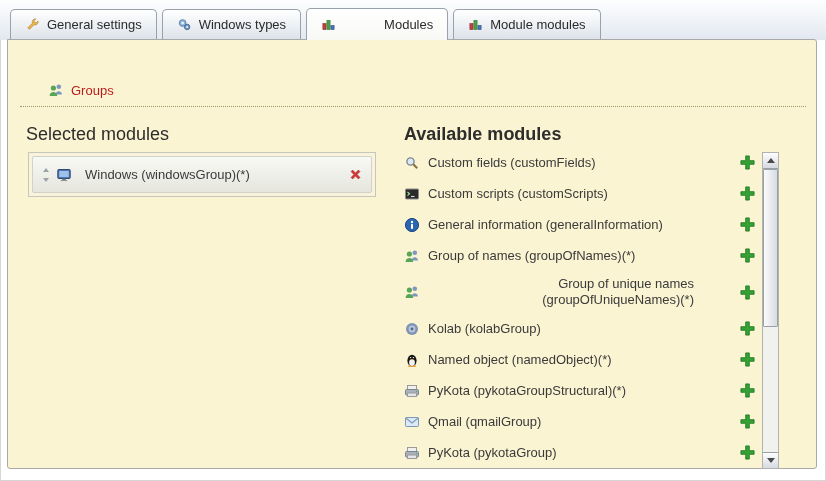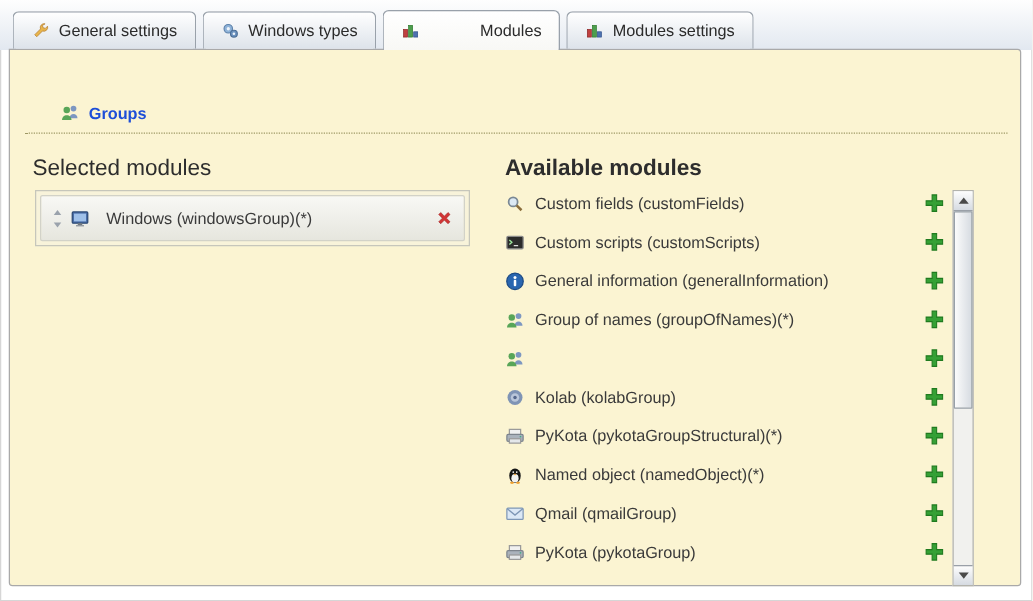--- a/index.html
+++ b/index.html
@@ -17,21 +17,21 @@
     border:1px solid #99a1aa;border-bottom:none;border-radius:5px 5px 0 0;
     background:linear-gradient(#ffffff,#dde3ea);font-size:13px;color:#2b2b2b;
     cursor:pointer;box-sizing:border-box;}
   .tab.active{background:linear-gradient(#ffffff,#f8f8f5);height:32px;margin-top:-1px;gap:48px;}
   .ticon{display:flex;align-items:center;}
   
   .panel{position:absolute;left:7px;top:39px;width:810px;height:430px;
     background:#fbf4d2;border:1px solid #a9a9a9;border-radius:0 3px 3px 3px;
     box-sizing:border-box;z-index:1;}
   .section-header{position:absolute;left:40px;top:42px;display:flex;align-items:center;gap:7px;}
-  .section-title{font-size:13px;font-weight:bold;color:#1d4ed8;}
+  .section-title{font-size:13px;font-weight:normal;color:#b91c1c;}
   .divider{position:absolute;left:12px;right:10px;top:66px;border-top:1px dotted #9d9764;}
   .col-head{position:absolute;top:84px;font-size:18px;color:#2d2d2d;}
   .selected-head{left:18px;}
   .available-head{left:396px;font-weight:bold;}
   
   .selected-box{position:absolute;left:20px;top:112px;width:348px;height:45px;
     background:#f8f3da;border:1px solid #c6c6bb;padding:3px;box-sizing:border-box;}
   .selected-row{height:37px;display:flex;align-items:center;gap:5px;padding:0 8px;
     background:linear-gradient(#f8f8f5,#e6e6de);border:1px solid #d2d2c8;
     border-radius:2px;box-sizing:border-box;}
@@ -97,21 +97,21 @@
       <span>Modules</span>
     </div>
     <div class="tab">
       <span class="ticon">
         <svg width="15" height="15" viewBox="0 0 16 16">
             <rect x="2" y="7" width="3.4" height="6.5" fill="#c04040" stroke="#8c2626" stroke-width="0.6"></rect>
             <rect x="6.3" y="3.5" width="3.4" height="10" fill="#4d9e4d" stroke="#2f7a2f" stroke-width="0.6"></rect>
             <rect x="10.6" y="9" width="3.4" height="4.5" fill="#4d72b0" stroke="#30508c" stroke-width="0.6"></rect>
           </svg>
       </span>
-      <span>Modules settings</span>
+      <span>Module modules</span>
     </div>
   </div>
 
   <div class="panel">
     <div class="section-header">
       <span class="ticon">
         <svg width="16" height="16" viewBox="0 0 16 16">
             <circle cx="10.8" cy="4.8" r="2.3" fill="#7d97c1"></circle>
             <path d="M7.6 12.6c0-2 1.4-3.4 3.2-3.4s3.2 1.4 3.2 3.4z" fill="#7d97c1"></path>
             <circle cx="5.4" cy="6" r="2.6" fill="#58a558"></circle>
@@ -218,53 +218,37 @@
 
       <div class="module-row">
         <span class="micon">
           <svg width="16" height="16" viewBox="0 0 16 16">
               <circle cx="10.8" cy="4.8" r="2.3" fill="#7d97c1"></circle>
               <path d="M7.6 12.6c0-2 1.4-3.4 3.2-3.4s3.2 1.4 3.2 3.4z" fill="#7d97c1"></path>
               <circle cx="5.4" cy="6" r="2.6" fill="#58a558"></circle>
               <path d="M1.6 14c0-2.3 1.7-3.9 3.8-3.9s3.8 1.6 3.8 3.9z" fill="#58a558"></path>
             </svg>
         </span>
+        <span class="mlabel">Group of unique names (groupOfUniqueNames)(*)</span>
         <span class="add">
           <svg width="17" height="17" viewBox="0 0 16 16">
               <path d="M6.3 1.8h3.4v4.5h4.5v3.4H9.7v4.5H6.3V9.7H1.8V6.3h4.5z" fill="#35a035" stroke="#1f7a1f" stroke-width="0.8"></path>
             </svg>
         </span>
       </div>
 
       <div class="module-row">
         <span class="micon">
           <svg width="16" height="16" viewBox="0 0 16 16">
               <circle cx="8" cy="8" r="6" fill="#7f94b5"></circle>
               <circle cx="8" cy="8" r="3.4" fill="#b9c6da"></circle>
               <circle cx="8" cy="8" r="1.4" fill="#55688c"></circle>
             </svg>
         </span>
         <span class="mlabel">Kolab (kolabGroup)</span>
-        <span class="add">
-          <svg width="17" height="17" viewBox="0 0 16 16">
-              <path d="M6.3 1.8h3.4v4.5h4.5v3.4H9.7v4.5H6.3V9.7H1.8V6.3h4.5z" fill="#35a035" stroke="#1f7a1f" stroke-width="0.8"></path>
-            </svg>
-        </span>
-      </div>
-
-      <div class="module-row">
-        <span class="micon">
-          <svg width="16" height="16" viewBox="0 0 16 16">
-              <rect x="3.5" y="2.5" width="9" height="4.5" fill="#f0f0f0" stroke="#9a9a9a"></rect>
-              <rect x="1.5" y="6.5" width="13" height="5.5" rx="1" fill="#aab2bc" stroke="#7d848d"></rect>
-              <rect x="3.5" y="10" width="9" height="3.5" fill="#e4e7ea" stroke="#9a9a9a"></rect>
-              <circle cx="12.4" cy="8.2" r="0.7" fill="#44aa88"></circle>
-            </svg>
-        </span>
-        <span class="mlabel">PyKota (pykotaGroupStructural)(*)</span>
         <span class="add">
           <svg width="17" height="17" viewBox="0 0 16 16">
               <path d="M6.3 1.8h3.4v4.5h4.5v3.4H9.7v4.5H6.3V9.7H1.8V6.3h4.5z" fill="#35a035" stroke="#1f7a1f" stroke-width="0.8"></path>
             </svg>
         </span>
       </div>
 
       <div class="module-row">
         <span class="micon">
           <svg width="16" height="16" viewBox="0 0 16 16">
@@ -281,41 +265,58 @@
         <span class="add">
           <svg width="17" height="17" viewBox="0 0 16 16">
               <path d="M6.3 1.8h3.4v4.5h4.5v3.4H9.7v4.5H6.3V9.7H1.8V6.3h4.5z" fill="#35a035" stroke="#1f7a1f" stroke-width="0.8"></path>
             </svg>
         </span>
       </div>
 
       <div class="module-row">
         <span class="micon">
           <svg width="16" height="16" viewBox="0 0 16 16">
-              <rect x="1.5" y="3.5" width="13" height="9" rx="0.8" fill="#dbe8f6" stroke="#7e97b6"></rect>
-              <path d="M1.8 4l6.2 5 6.2-5" fill="none" stroke="#7e97b6" stroke-width="1.1"></path>
-            </svg>
-        </span>
-        <span class="mlabel">Qmail (qmailGroup)</span>
-        <span class="add">
-          <svg width="17" height="17" viewBox="0 0 16 16">
-              <path d="M6.3 1.8h3.4v4.5h4.5v3.4H9.7v4.5H6.3V9.7H1.8V6.3h4.5z" fill="#35a035" stroke="#1f7a1f" stroke-width="0.8"></path>
-            </svg>
-        </span>
-      </div>
-
-      <div class="module-row">
-        <span class="micon">
-          <svg width="16" height="16" viewBox="0 0 16 16">
               <rect x="3.5" y="2.5" width="9" height="4.5" fill="#f0f0f0" stroke="#9a9a9a"></rect>
               <rect x="1.5" y="6.5" width="13" height="5.5" rx="1" fill="#aab2bc" stroke="#7d848d"></rect>
               <rect x="3.5" y="10" width="9" height="3.5" fill="#e4e7ea" stroke="#9a9a9a"></rect>
               <circle cx="12.4" cy="8.2" r="0.7" fill="#44aa88"></circle>
             </svg>
         </span>
+        <span class="mlabel">PyKota (pykotaGroupStructural)(*)</span>
+        <span class="add">
+          <svg width="17" height="17" viewBox="0 0 16 16">
+              <path d="M6.3 1.8h3.4v4.5h4.5v3.4H9.7v4.5H6.3V9.7H1.8V6.3h4.5z" fill="#35a035" stroke="#1f7a1f" stroke-width="0.8"></path>
+            </svg>
+        </span>
+      </div>
+
+      <div class="module-row">
+        <span class="micon">
+          <svg width="16" height="16" viewBox="0 0 16 16">
+              <rect x="1.5" y="3.5" width="13" height="9" rx="0.8" fill="#dbe8f6" stroke="#7e97b6"></rect>
+              <path d="M1.8 4l6.2 5 6.2-5" fill="none" stroke="#7e97b6" stroke-width="1.1"></path>
+            </svg>
+        </span>
+        <span class="mlabel">Qmail (qmailGroup)</span>
+        <span class="add">
+          <svg width="17" height="17" viewBox="0 0 16 16">
+              <path d="M6.3 1.8h3.4v4.5h4.5v3.4H9.7v4.5H6.3V9.7H1.8V6.3h4.5z" fill="#35a035" stroke="#1f7a1f" stroke-width="0.8"></path>
+            </svg>
+        </span>
+      </div>
+
+      <div class="module-row">
+        <span class="micon">
+          <svg width="16" height="16" viewBox="0 0 16 16">
+              <rect x="3.5" y="2.5" width="9" height="4.5" fill="#f0f0f0" stroke="#9a9a9a"></rect>
+              <rect x="1.5" y="6.5" width="13" height="5.5" rx="1" fill="#aab2bc" stroke="#7d848d"></rect>
+              <rect x="3.5" y="10" width="9" height="3.5" fill="#e4e7ea" stroke="#9a9a9a"></rect>
+              <circle cx="12.4" cy="8.2" r="0.7" fill="#44aa88"></circle>
+            </svg>
+        </span>
         <span class="mlabel">PyKota (pykotaGroup)</span>
         <span class="add">
           <svg width="17" height="17" viewBox="0 0 16 16">
               <path d="M6.3 1.8h3.4v4.5h4.5v3.4H9.7v4.5H6.3V9.7H1.8V6.3h4.5z" fill="#35a035" stroke="#1f7a1f" stroke-width="0.8"></path>
             </svg>
         </span>
       </div>
 
     </div>
 

